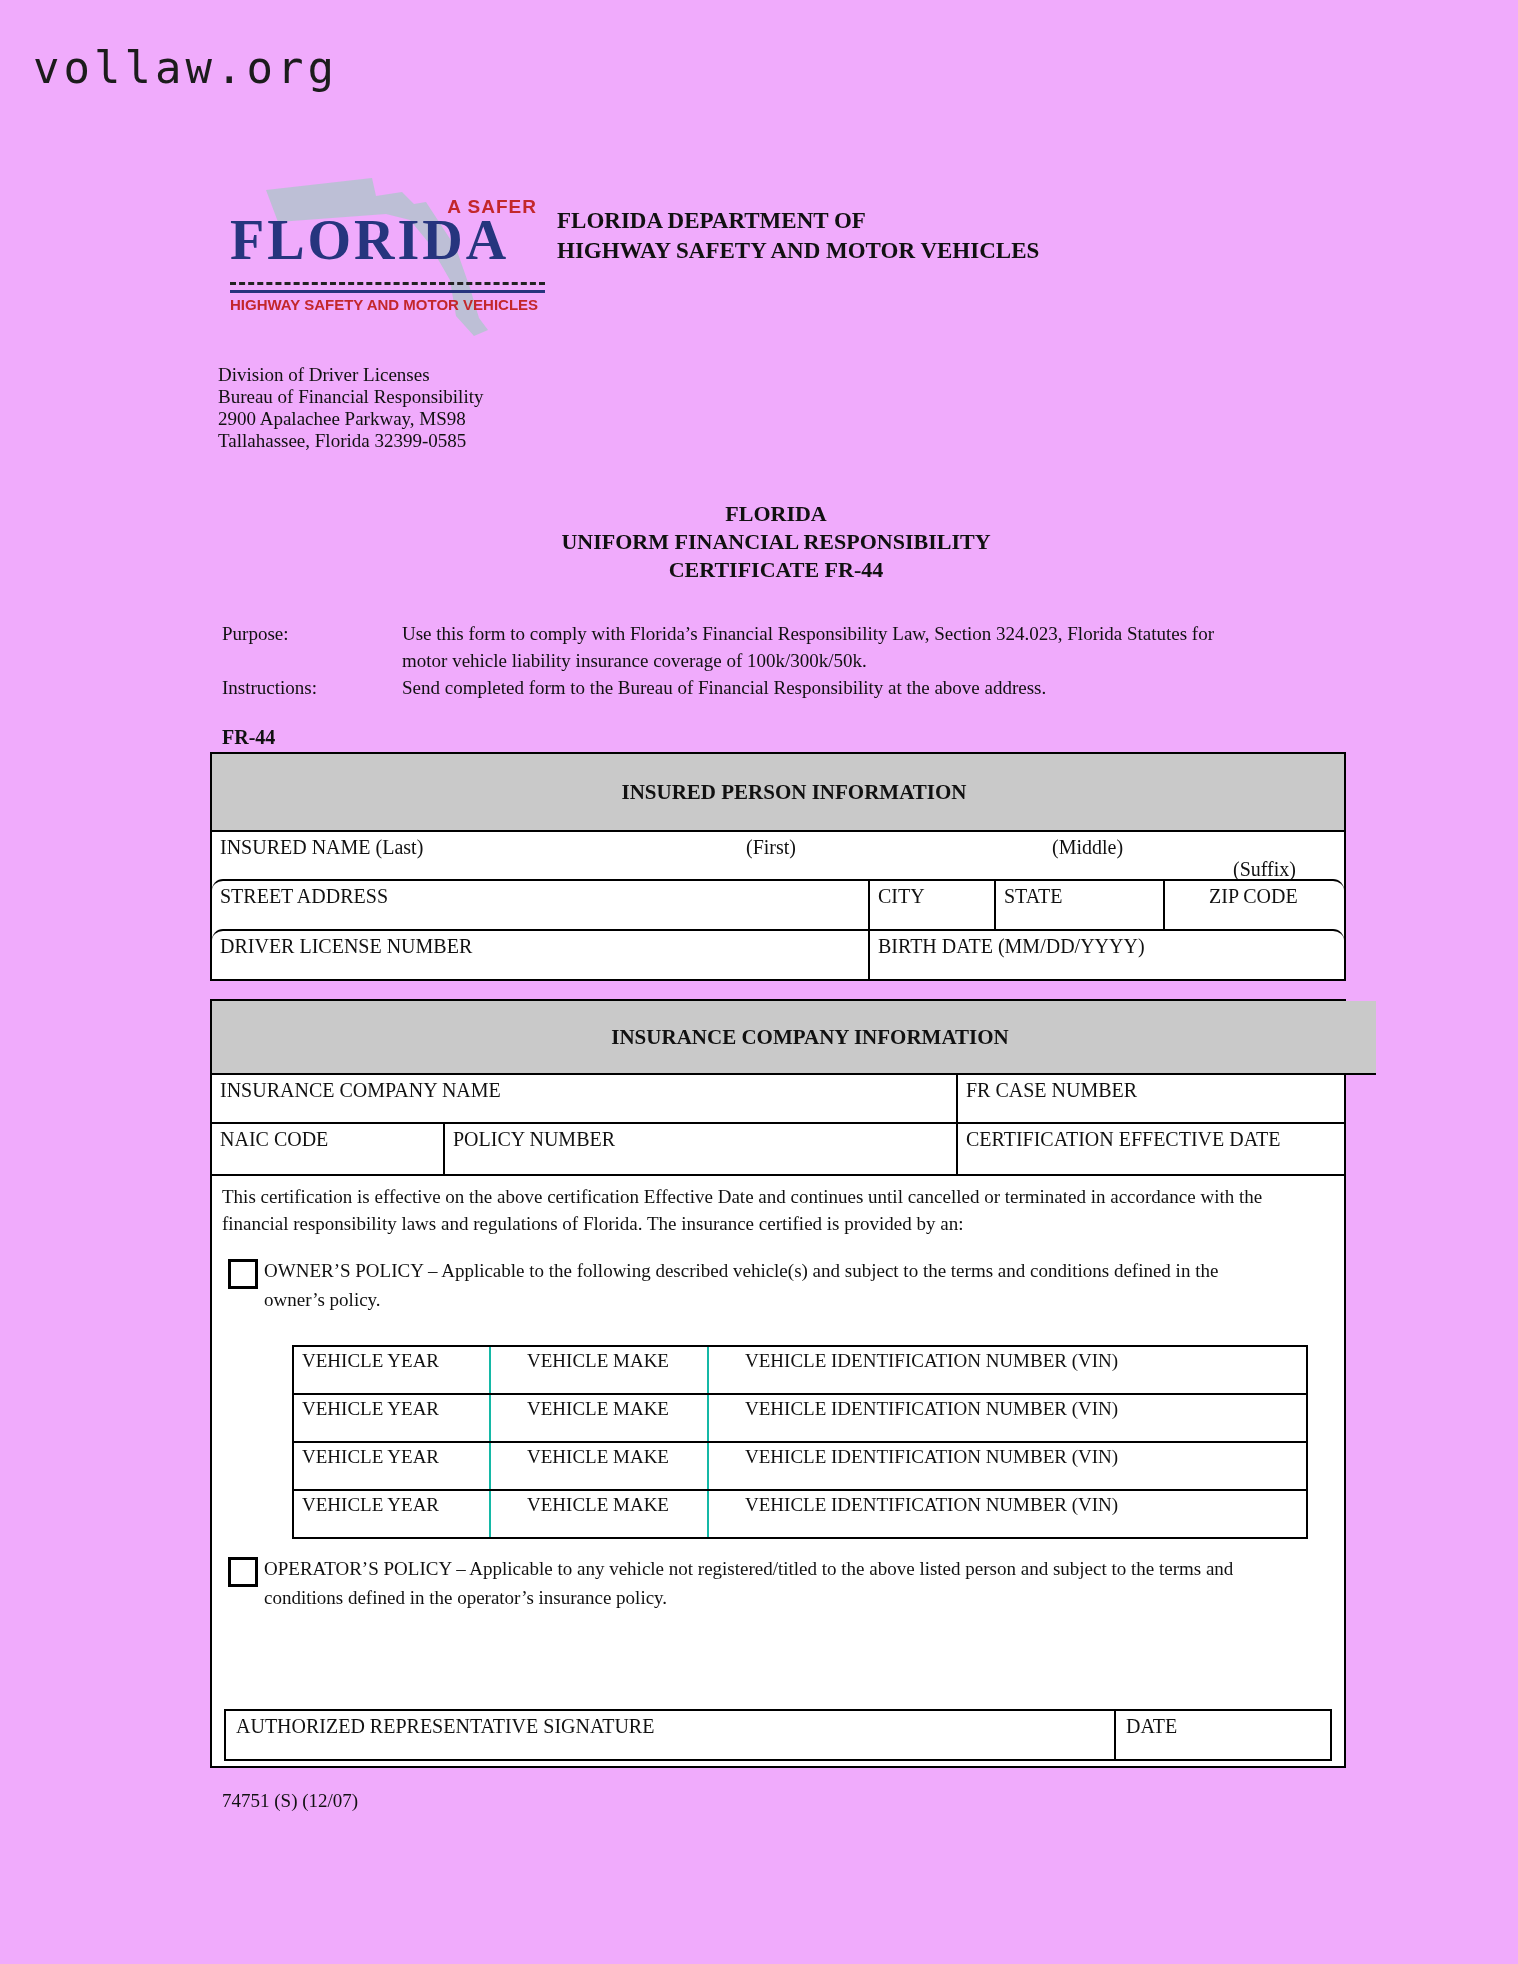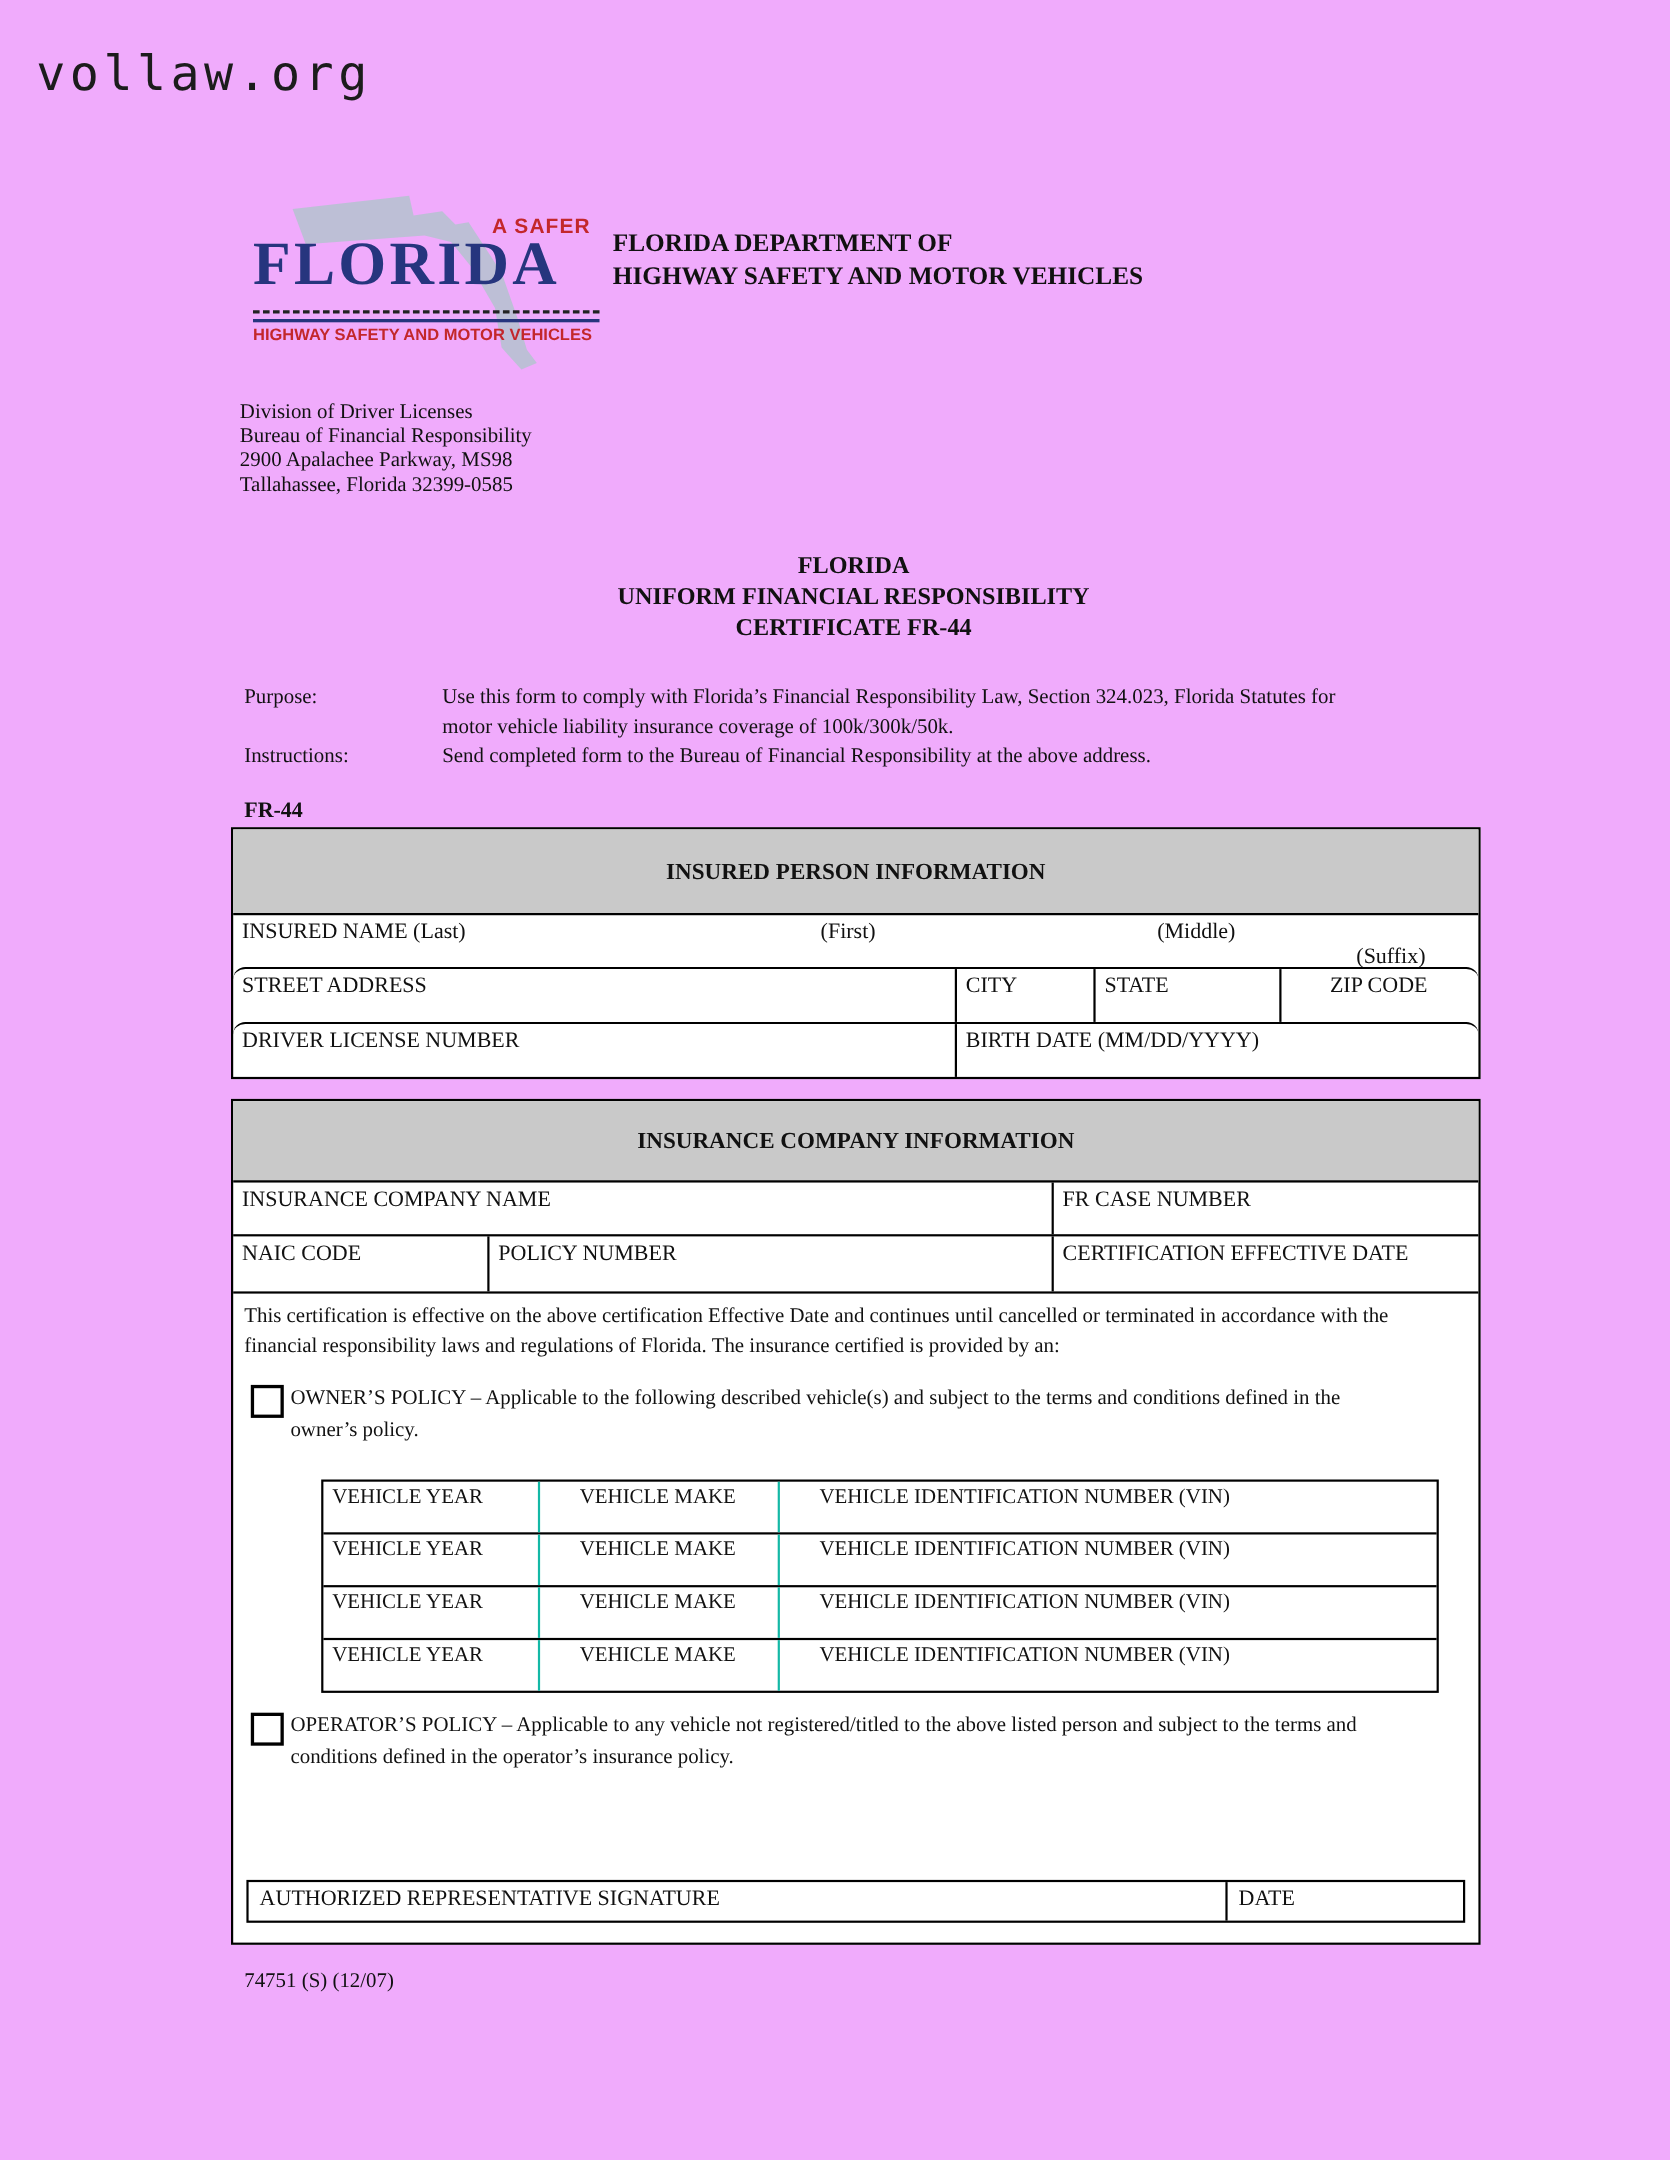--- a/index.html
+++ b/index.html
@@ -29,42 +29,42 @@
 
   .intro{font-size:19px;line-height:27px;}
   .intro-row{display:flex;}
   .intro-label{width:180px;flex:0 0 180px;}
   .intro-text{width:860px;}
 
   .fr44{font-weight:bold;font-size:20px;}
 
   .fbox{border:2px solid #000;background:#fff;}
   .band{background:var(--band-gray);border-bottom:2px solid #000;display:flex;align-items:center;
-        justify-content:center;font-weight:bold;font-size:21px;}
+        justify-content:center;font-weight:bold;font-size:21px;padding-left:32px;}
   .trow{position:relative;border-radius:11px;}
   .trow + .trow{border-top:2px solid #000;}
   .split{display:flex;}
   .cell{padding:4px 8px;font-size:20px;box-sizing:border-box;}
   .cell + .cell{border-left:2px solid #000;}
   .flabel{font-size:20px;}
 
   .para{font-size:19px;line-height:27px;}
   .checkbox{width:30px;height:30px;border:3px solid #000;background:#fff;box-sizing:border-box;}
   .cbtext{font-size:19px;line-height:29px;}
 
   .vtable{border:2px solid #000;}
   .vrow{display:flex;}
   .vrow + .vrow{border-top:2px solid #000;}
   .vcell{height:46px;padding:3px 8px;font-size:19px;box-sizing:border-box;}
   .vcell + .vcell{border-left:2px solid #14b8a6;padding-left:36px;}
   .vc1{width:195px;flex:0 0 195px;}
   .vc2{width:218px;flex:0 0 218px;}
   .vc3{flex:1;}
 
-  .sigtable{border:2px solid #000;display:flex;height:39px;box-sizing:border-box;}
+  .sigtable{border:2px solid #000;display:flex;height:52px;box-sizing:border-box;}
   .sigcell{padding:4px 10px;font-size:20px;box-sizing:border-box;}
   .sigcell + .sigcell{border-left:2px solid #000;}
 
   .footer-code{font-size:19px;}
 </style>
 </head>
 <body>
 
 <div class="page">
 

